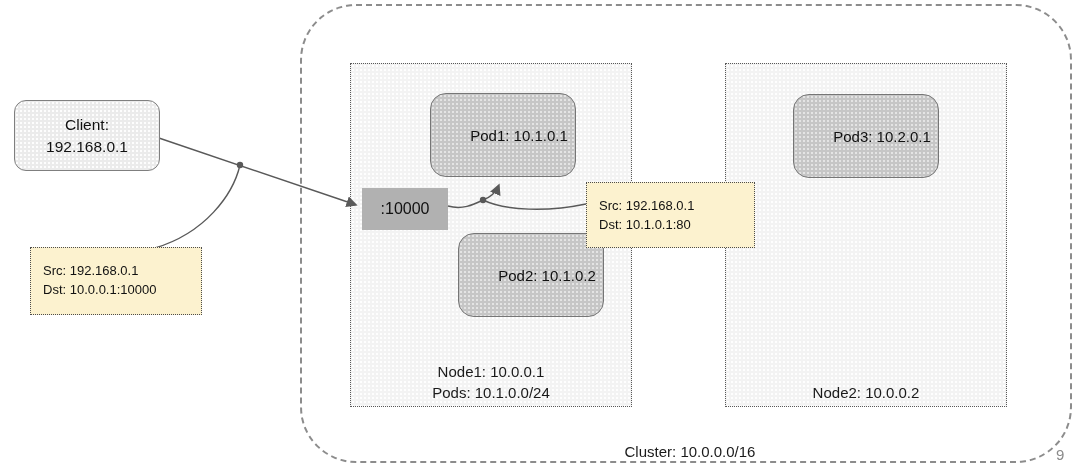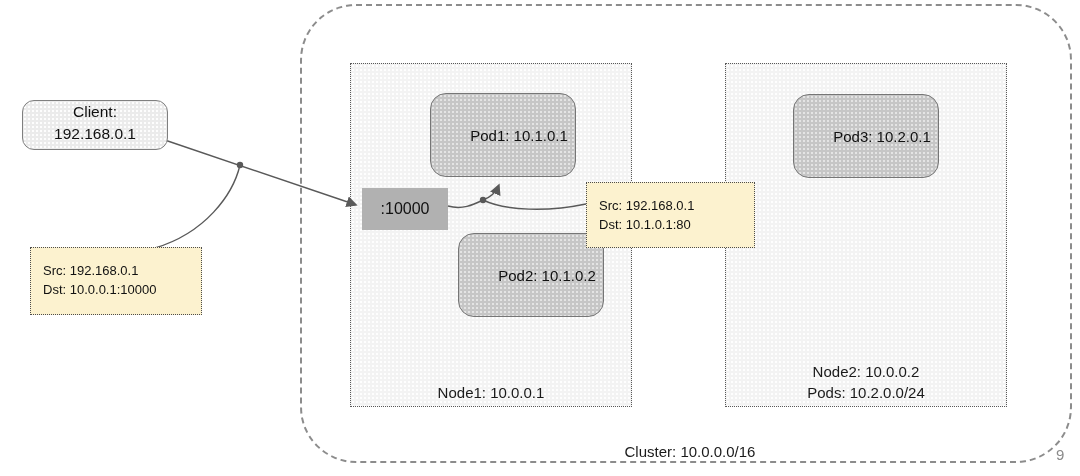--- a/index.html
+++ b/index.html
@@ -82,31 +82,32 @@
     display: flex;
     align-items: center;
     justify-content: center;
     font-size: 16px;
     color: #111111;
   }
 
   
   .client-box {
     position: absolute;
-    left: 22px; top: 100px;
-    width: 146px; height: 50px;
+    left: 14px; top: 100px;
+    width: 146px; height: 71px;
     background-color: #ebebeb;
     background-image: radial-gradient(circle, rgba(255,255,255,0.95) 0.7px, transparent 0.9px);
     background-size: 4px 4px;
     border: 1.5px solid #7f7f7f;
     border-radius: 12px;
     box-sizing: border-box;
     display: flex;
     flex-direction: column;
     align-items: center;
+    justify-content: center;
     font-size: 15.5px;
     line-height: 22px;
     color: #111111;
   }
 
   
   .note {
     position: absolute;
     background: #fcf2cf;
     border: 1px dotted #4d4d4d;
@@ -139,27 +140,27 @@
 
 <div class="stage">
 
   <div class="cluster">
     <div class="cluster-label">Cluster: 10.0.0.0/16</div>
   </div>
 
   <div class="node node1">
     <div class="node-label">
       <div>Node1: 10.0.0.1</div>
+      <div>Pods: 10.1.0.0/24</div>
     </div>
   </div>
 
   <div class="node node2">
     <div class="node-label">
       <div>Node2: 10.0.0.2</div>
-      <div>Pods: 10.2.0.0/24</div>
     </div>
   </div>
 
   <div class="pod pod1">
     <span>Pod1: 10.1.0.1</span>
   </div>
   <div class="pod pod2">
     <span>Pod2: 10.1.0.2</span>
   </div>
   <div class="pod pod3">

